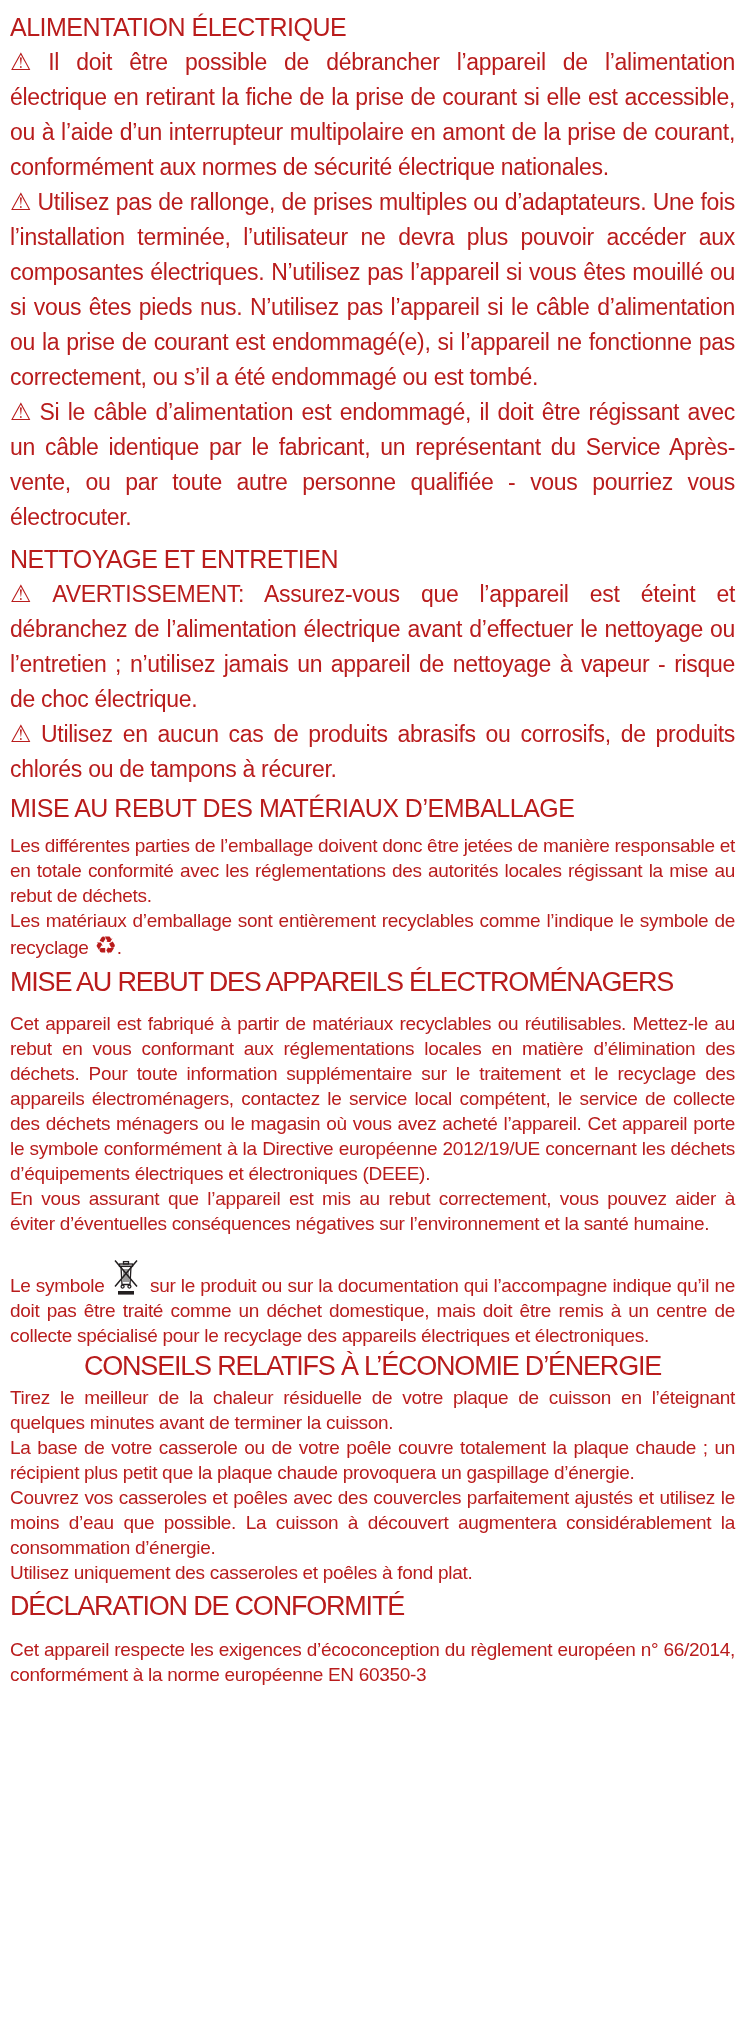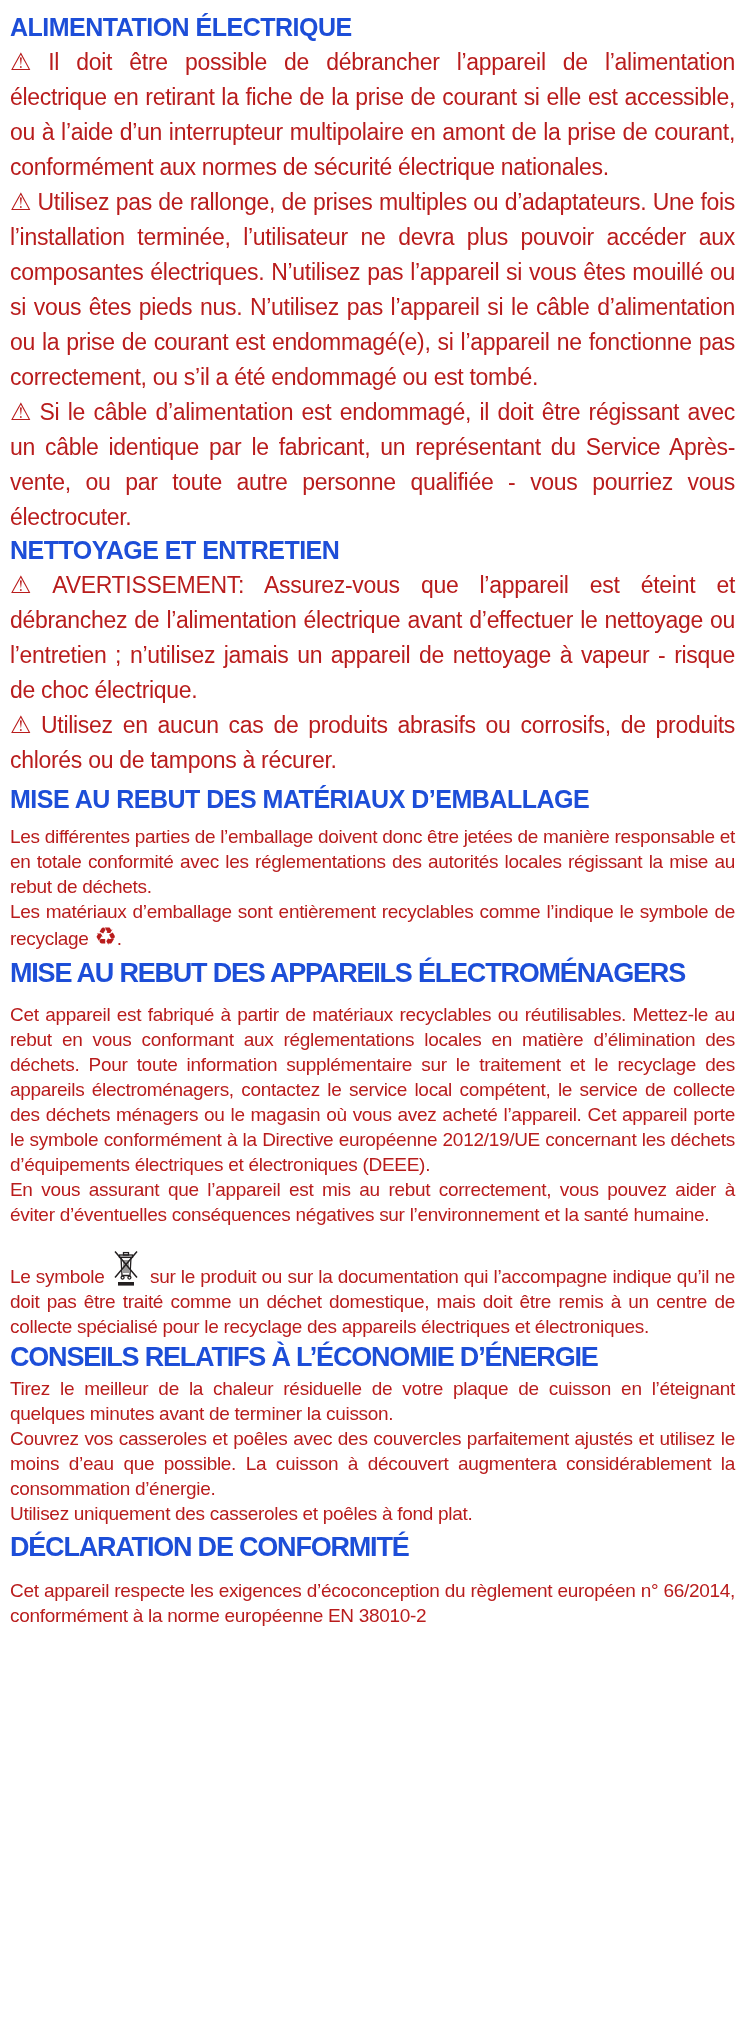--- a/index.html
+++ b/index.html
@@ -9,24 +9,24 @@
     box-sizing:border-box;
     padding:10px 9px 6px 10px;
     background:#ffffff;
     color:#231f20;
     font-family:"Liberation Sans", sans-serif;
   }
   h2{
     margin:0;
     font-size:25px;
     line-height:30px;
-    font-weight:bold;
+    font-weight:normal;
     letter-spacing:-0.5px;
     white-space:nowrap;
-    color:#1d4ed8;
+    color:#b91c1c;
   }
   h2.xl{
     font-size:27px;
     line-height:33px;
     letter-spacing:-1.2px;
   }
   p{
     margin:0;
     text-align:justify;
     color:#b91c1c;
@@ -52,24 +52,24 @@
     padding-left:1px;
   }
   .weee{
     display:inline-block;
     vertical-align:-4px;
     margin:0 6px 0 3px;
     line-height:0;
   }
   .gap{height:22px;}
   .s1 h2{margin:2px 0 3px;}
-  .s2 h2{margin:0 0 3px;}
+  .s2 h2{margin:9px 0 3px;}
   .s3 h2{margin:6px 0 10px;}
   .s4 h2{margin:6px 0 12px;}
-  .s5 h2{margin:2px 0 2px;}
+  .s5 h2{margin:2px 0 2px;text-align:center;}
   .s6 h2{margin:5px 0 14px;}
 </style>
 </head>
 <body>
 
 <div class="page">
 
   <section class="s1">
     <h2>ALIMENTATION ÉLECTRIQUE</h2>
     <p class="big"><span class="wicon">⚠</span><span>Il doit être possible de débrancher l’appareil de l’alimentation électrique en retirant la fiche de la prise de courant si elle est accessible, ou à l’aide d’un interrupteur multipolaire en amont de la prise de courant, conformément aux normes de sécurité électrique nationales.</span></p>
@@ -104,22 +104,23 @@
               <circle cx="16.4" cy="28.6" r="1.5"></circle>
               <path d="M2 2.5 L24 28.5 M24 2.5 L2 28.5" stroke-width="1.5"></path>
             </g>
             <rect x="5" y="33" width="16" height="3.6" fill="#231f20"></rect>
           </svg></span><span> sur le produit ou sur la documentation qui l’accompagne indique qu’il ne doit pas être traité comme un déchet domestique, mais doit être remis à un centre de collecte spécialisé pour le recyclage des appareils électriques et électroniques.</span></p>
   </section>
 
   <section class="s5">
     <h2 class="xl">CONSEILS RELATIFS À L’ÉCONOMIE D’ÉNERGIE</h2>
     <p class="small"><span>Tirez le meilleur de la chaleur résiduelle de votre plaque de cuisson en l’éteignant quelques minutes avant de terminer la cuisson.</span></p>
+    <p class="small"><span>La base de votre casserole ou de votre poêle couvre totalement la plaque chaude ; un récipient plus petit que la plaque chaude provoquera un gaspillage d’énergie.</span></p>
     <p class="small"><span>Couvrez vos casseroles et poêles avec des couvercles parfaitement ajustés et utilisez le moins d’eau que possible. La cuisson à découvert augmentera considérablement la consommation d’énergie.</span></p>
     <p class="small"><span>Utilisez uniquement des casseroles et poêles à fond plat.</span></p>
   </section>
 
   <section class="s6">
     <h2 class="xl">DÉCLARATION DE CONFORMITÉ</h2>
-    <p class="small"><span>Cet appareil respecte les exigences d’écoconception du règlement européen n° 66/2014, conformément à la norme européenne EN 38010-2</span></p>
+    <p class="small"><span>Cet appareil respecte les exigences d’écoconception du règlement européen n° 66/2014, conformément à la norme européenne EN 60350-3</span></p>
   </section>
 
 </div>
 
 </body></html>

